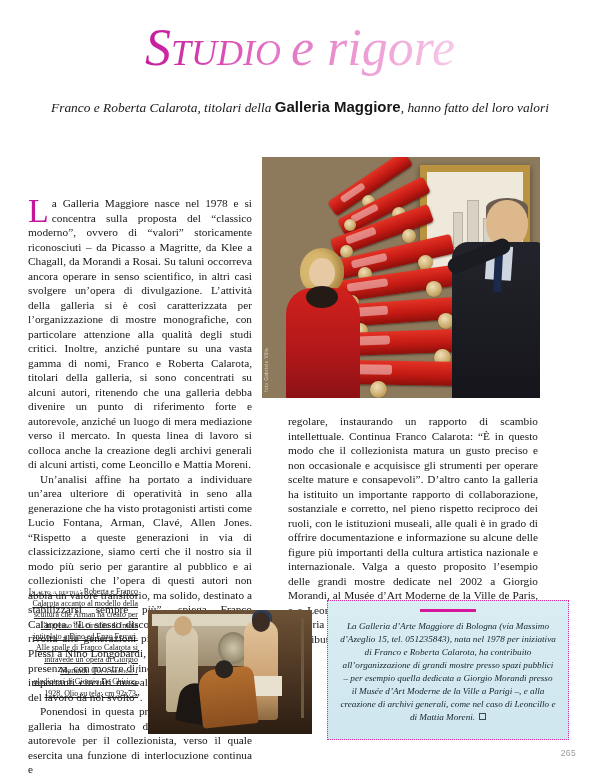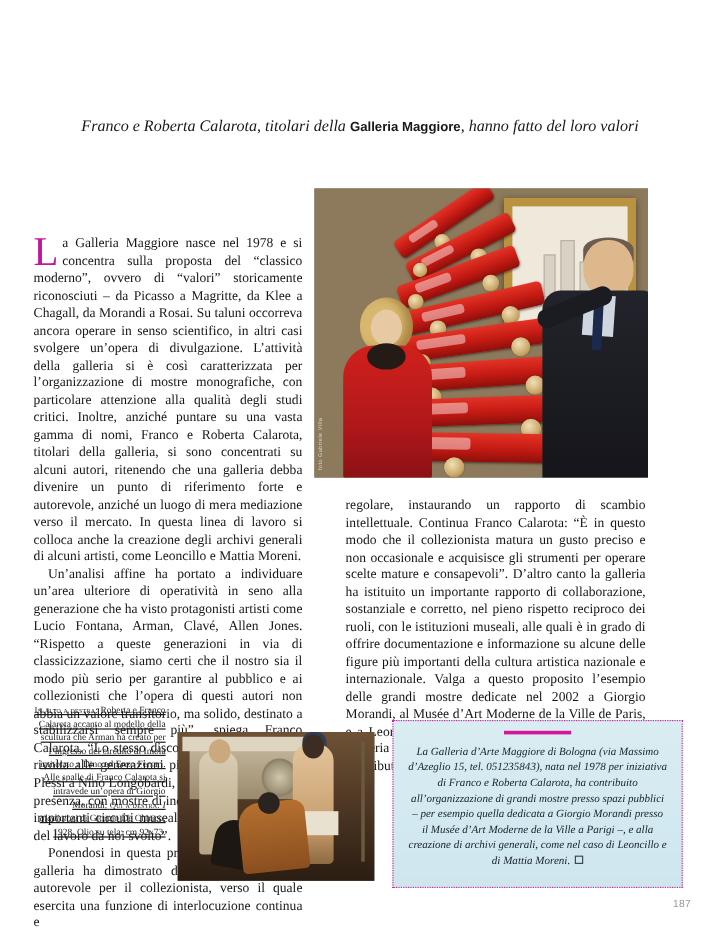--- a/index.html
+++ b/index.html
@@ -42,21 +42,21 @@
     text-align:center;
     font-style:italic;
     font-size:13.4px;
     line-height:1.55;
     color:#171717;
   }
   .deck b{
     font-family:"Liberation Sans", sans-serif;
     font-style:normal;
     font-weight:bold;
-    font-size:11px;
+    font-size:15px;
     margin-top:12px;
   }
 
   
   .col{
     position:absolute;
     font-size:11.3px;
     line-height:1.285;
     text-align:justify;
     color:#161616;
@@ -285,20 +285,23 @@
     font-size:8.6px;
     color:#9a9a9a;
     letter-spacing:.3px;
   }
 </style>
 </head>
 <body>
 
 <div class="page">
 
+  <div class="title">
+    <span class="w1">Studio</span><span class="w2">e rigore</span>
+  </div>
 
   <div class="deck">
     <span>Franco e Roberta Calarota, titolari della </span><b>Galleria Maggiore</b><span>, hanno fatto del loro valori</span><br>
   </div>
 
   <div class="col col-left">
     <p class="first"><span class="dropcap">L</span><span>a Galleria Maggiore nasce nel 1978 e si concentra sulla proposta del “classico moderno”, ovvero di “valori” storicamente riconosciuti – da Picasso a Magritte, da Klee a Chagall, da Morandi a Rosai. Su taluni occorreva ancora operare in senso scientifico, in altri casi svolgere un’opera di divulgazione. L’attività della galleria si è così caratterizzata per l’organizzazione di mostre monografiche, con particolare attenzione alla qualità degli studi critici. Inoltre, anziché puntare su una vasta gamma di nomi, Franco e Roberta Calarota, titolari della galleria, si sono concentrati su alcuni autori, ritenendo che una galleria debba divenire un punto di riferimento forte e autorevole, anziché un luogo di mera mediazione verso il mercato. In questa linea di lavoro si colloca anche la creazione degli archivi generali di alcuni artisti, come Leoncillo e Mattia Moreni.</span></p>
     <p>Un’analisi affine ha portato a individuare un’area ulteriore di operatività in seno alla generazione che ha visto protagonisti artisti come Lucio Fontana, Arman, Clavé, Allen Jones. “Rispetto a queste generazioni in via di classicizzazione, siamo certi che il nostro sia il modo più serio per garantire al pubblico e ai collezionisti che l’opera di questi autori non abbia un valore transitorio, ma solido, destinato a stabilizzarsi sempre più”, spiega Franco Calarota. “Lo stesso discorso vale per l’apertura rivolta alle generazioni più recenti, da Fabrizio Plessi a Nino Longobardi, a Davide Benati, la cui presenza, con mostre di indiscusso rilievo nei più importanti circuiti museali, conferma la validità del lavoro da noi svolto”.</p>
     <p>Ponendosi in questa prospettiva di lavoro, la galleria ha dimostrato di essere un referente autorevole per il collezionista, verso il quale esercita una funzione di interlocuzione continua e</p>
   </div>
@@ -385,15 +388,15 @@
     <div class="pb-fig3">
         <div class="h"></div>
       </div>
   </div>
 
   <div class="profilo">
     <div class="profilo-rule"></div>
     <div class="profilo-body"><span>La Galleria d’Arte Maggiore di Bologna (via Massimo d’Azeglio 15, tel. 051235843), nata nel 1978 per iniziativa di Franco e Roberta Calarota, ha contribuito all’organizzazione di grandi mostre presso spazi pubblici – per esempio quella dedicata a Giorgio Morandi presso il Musée d’Art Moderne de la Ville a Parigi –, e alla creazione di archivi generali, come nel caso di Leoncillo e di Mattia Moreni.</span><span class="endmark"></span></div>
   </div>
 
-  <div class="folio">187</div>
+  <div class="folio">265</div>
 
 </div>
 
 </body></html>

